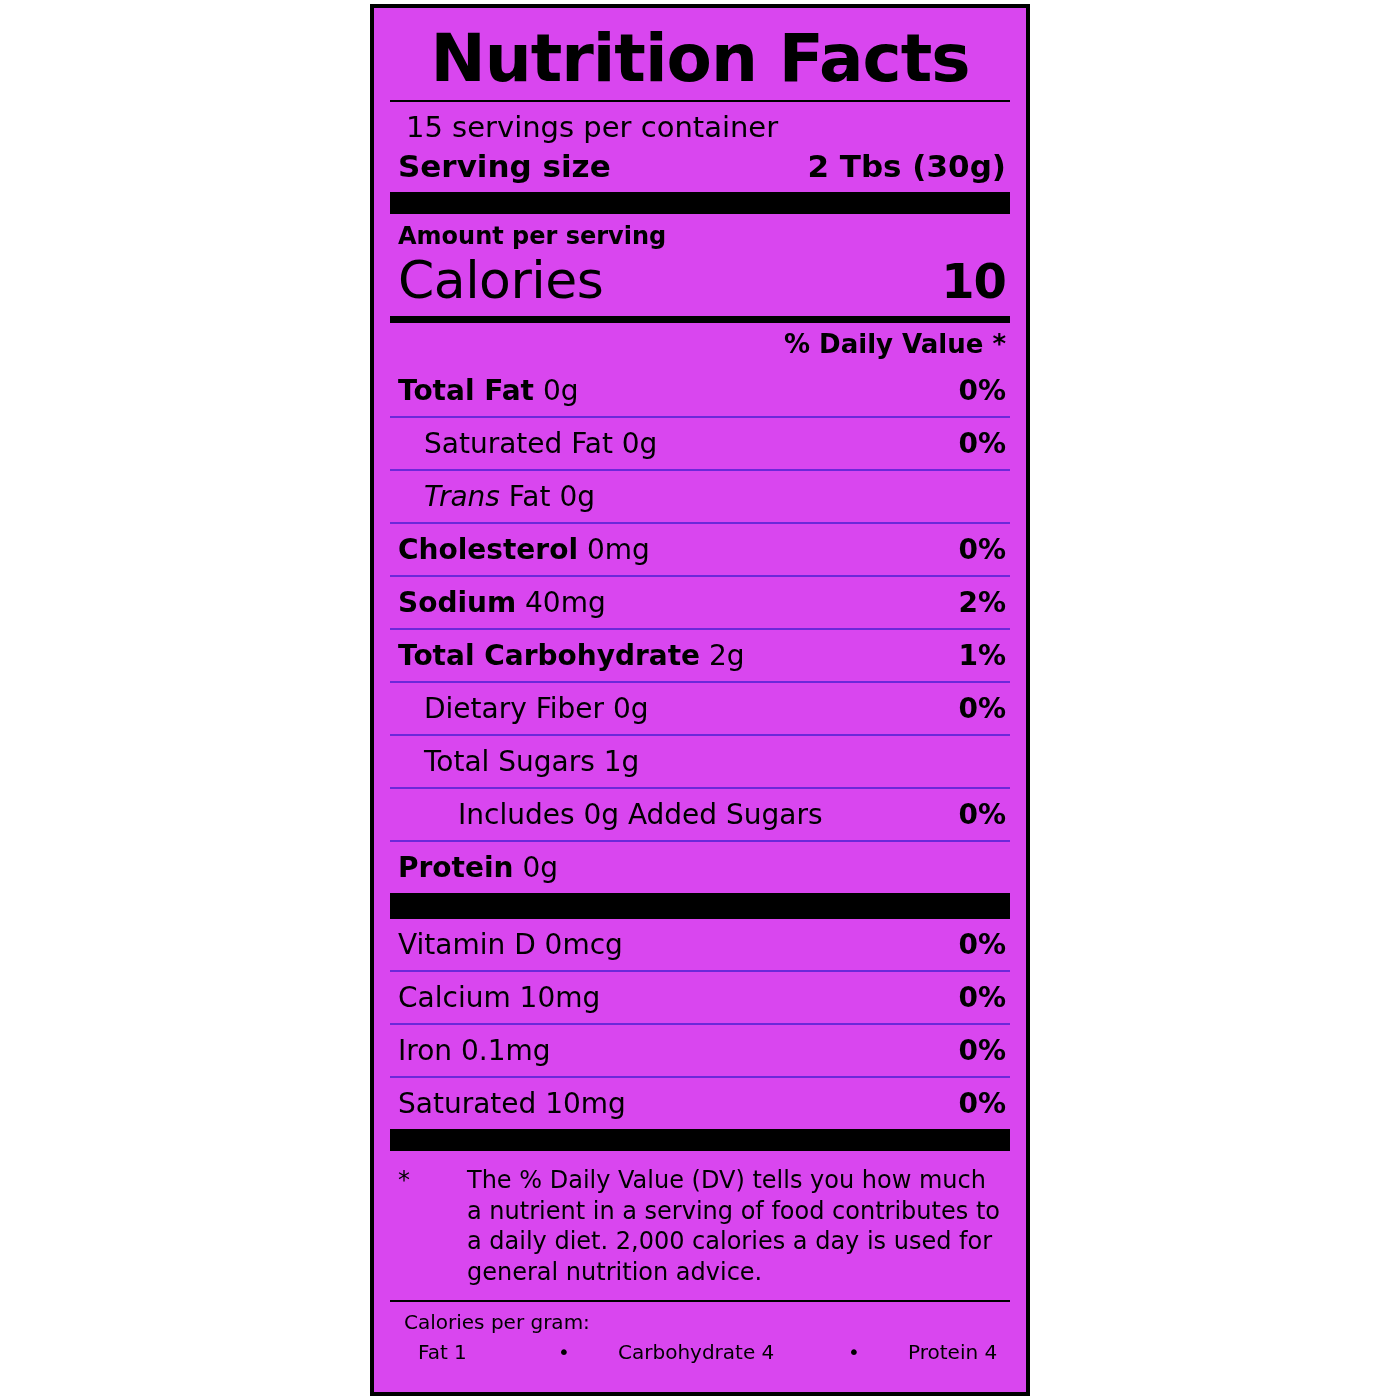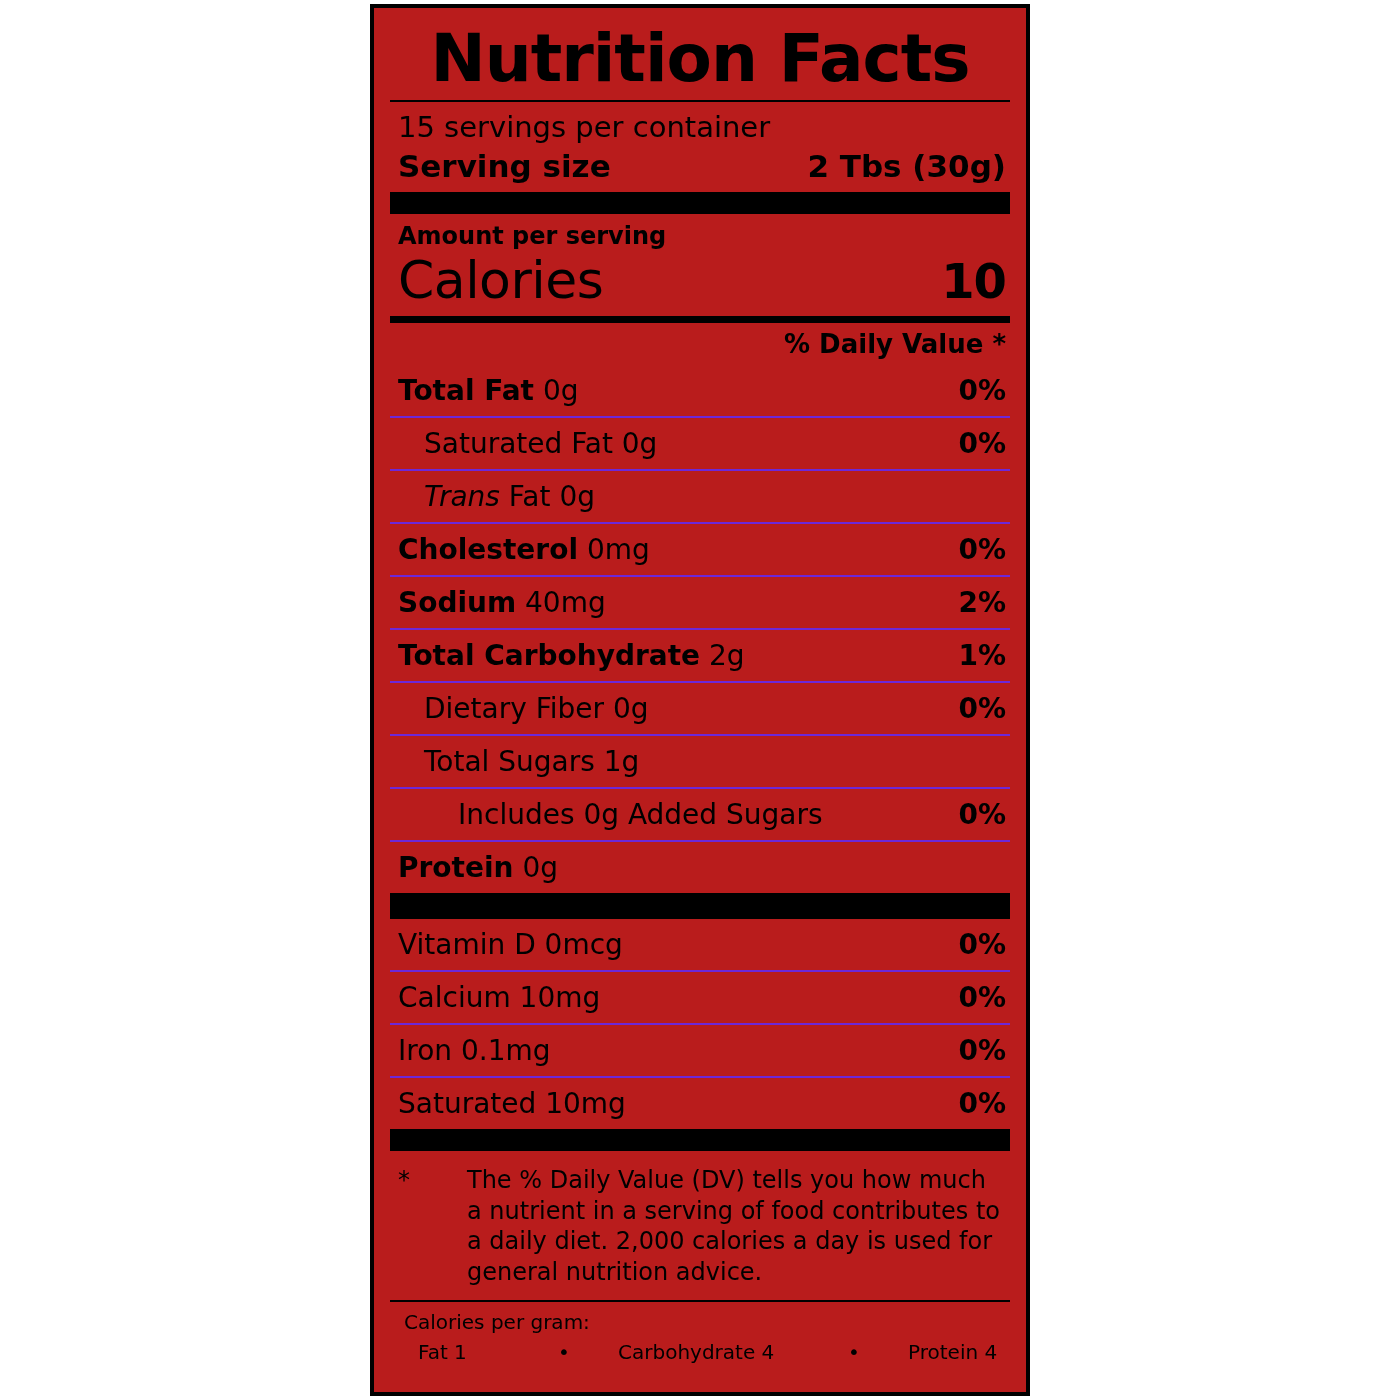--- a/index.html
+++ b/index.html
@@ -16,21 +16,21 @@
   }
 
   .label-wrap {
     position: absolute;
     left: 370px;
     top: 4px;
     width: 660px;
     height: 1392px;
     border: 4px solid #000;
     box-sizing: border-box;
-    background: #b91c1c;
+    background: #d946ef;
     padding: 0 16px;
   }
 
   .inner {
     width: 100%;
     height: 100%;
     box-sizing: border-box;
   }
 
   
@@ -46,20 +46,21 @@
   }
 
   .rule-thin { border-bottom: 2px solid #000; }
   .rule-med  { border-bottom: 7px solid #000; }
   .rule-thick{ border-bottom: 22px solid #000; }
   .rule-bar  { border-bottom: 26px solid #000; }
 
   .servings {
     font-size: 29px;
     padding: 8px 0 2px 8px;
+    margin-left: 8px;
   }
 
   .serving-size-row {
     display: flex;
     justify-content: space-between;
     align-items: flex-end;
     font-size: 31px;
     font-weight: bold;
     padding: 2px 4px 8px 8px;
   }

